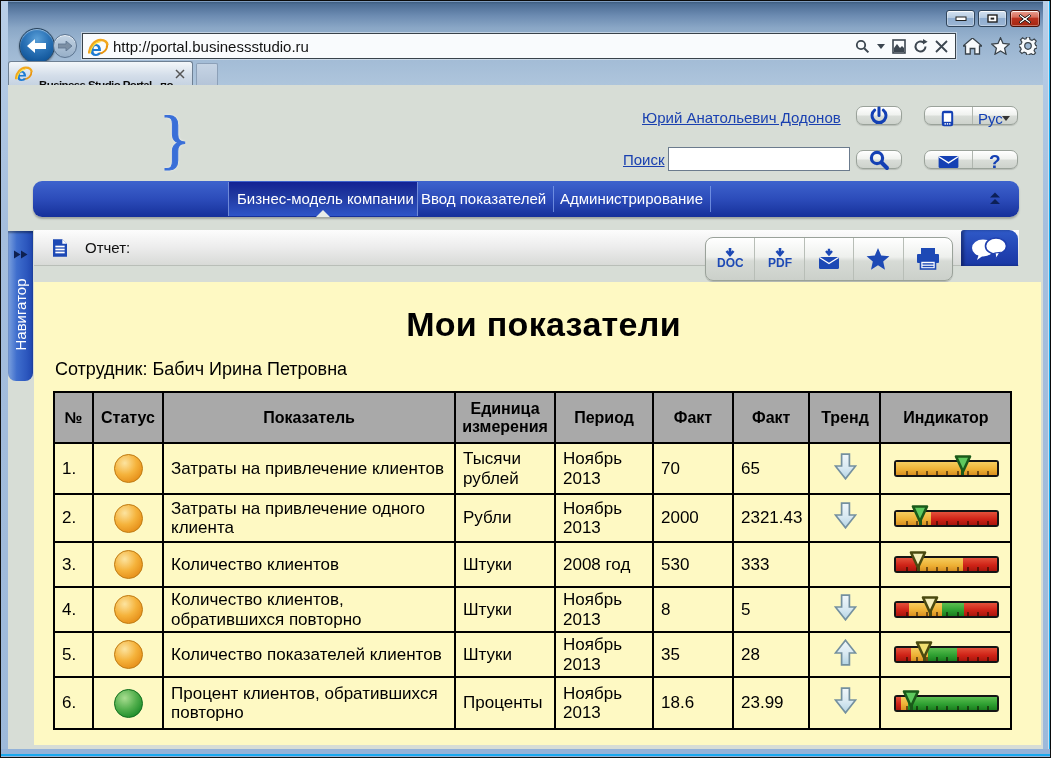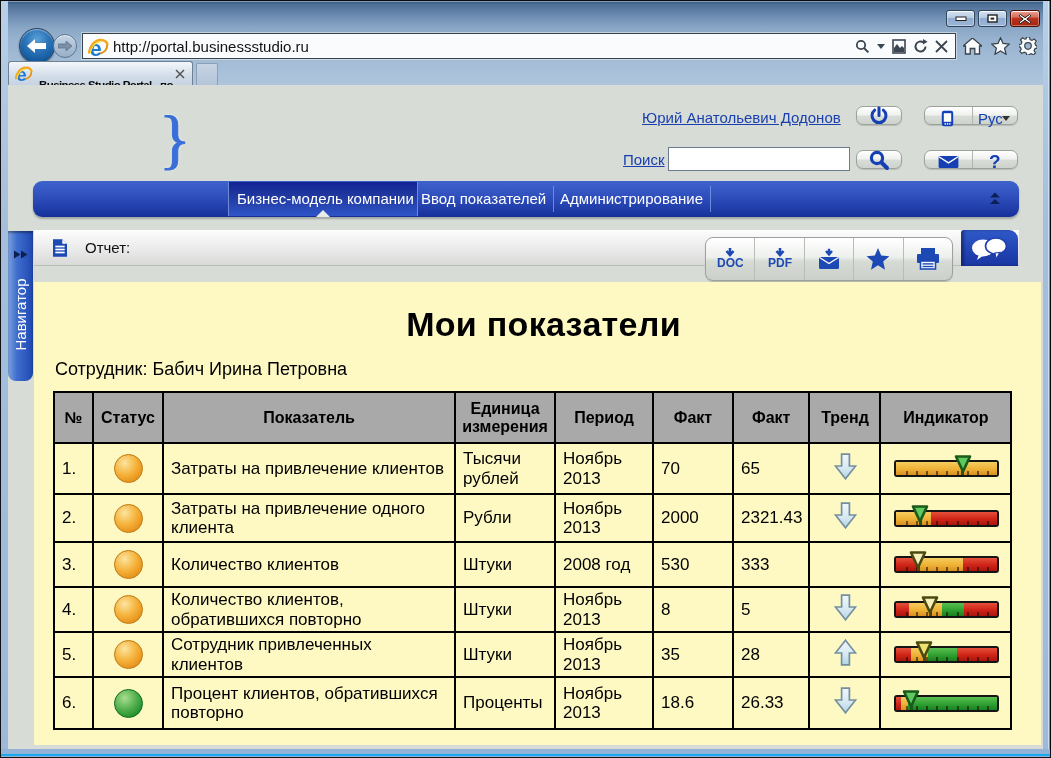--- a/index.html
+++ b/index.html
@@ -486,21 +486,21 @@
                     <path d="M2 2.5 L16 2.5 L9 17.5 Z" fill="#f5f0bc" stroke="#4a4a10" stroke-width="2.6" stroke-linejoin="round"></path>
                   </svg>
                 </div>
               </td>
         </tr>
         <tr style="height:45px">
           <td>5.</td>
               <td class="c">
                 <div class="ball"></div>
               </td>
-              <td>Сотрудник привлеченных клиентов</td>
+              <td>Количество показателей клиентов</td>
               <td>Штуки</td>
               <td>Ноябрь 2013</td>
               <td>35</td>
               <td>28</td>
               <td class="c"><svg width="23" height="27" viewBox="0 0 23 27">
                   <path d="M11.5 1.2 L21.6 14 L15.4 14 L15.4 25.8 L7.6 25.8 L7.6 14 L1.4 14 Z" fill="url(#arg)" stroke="#74909f" stroke-width="1.7"></path>
                 </svg></td>
               <td class="c">
                 <div class="ind">
                   <div class="seg r" style="left:0.0px; width:15.1px;"></div>
@@ -525,21 +525,21 @@
         </tr>
         <tr style="height:52px">
           <td>6.</td>
               <td class="c">
                 <div class="ball g"></div>
               </td>
               <td>Процент клиентов, обратившихся повторно</td>
               <td>Проценты</td>
               <td>Ноябрь 2013</td>
               <td>18.6</td>
-              <td>26.33</td>
+              <td>23.99</td>
               <td class="c"><svg width="23" height="27" viewBox="0 0 23 27">
                   <path d="M7.6 1.2 L15.4 1.2 L15.4 13 L21.6 13 L11.5 25.8 L1.4 13 L7.6 13 Z" fill="url(#arg)" stroke="#74909f" stroke-width="1.7"></path>
                 </svg></td>
               <td class="c">
                 <div class="ind">
                   <div class="seg r" style="left:0.0px; width:5.1px;"></div>
                   <div class="seg a" style="left:5.1px; width:7.1px;"></div>
                   <div class="seg g" style="left:12.1px; width:88.9px;"></div>
                   <div class="tick" style="left:10.1px"></div>
                   <div class="tick" style="left:20.2px"></div>

